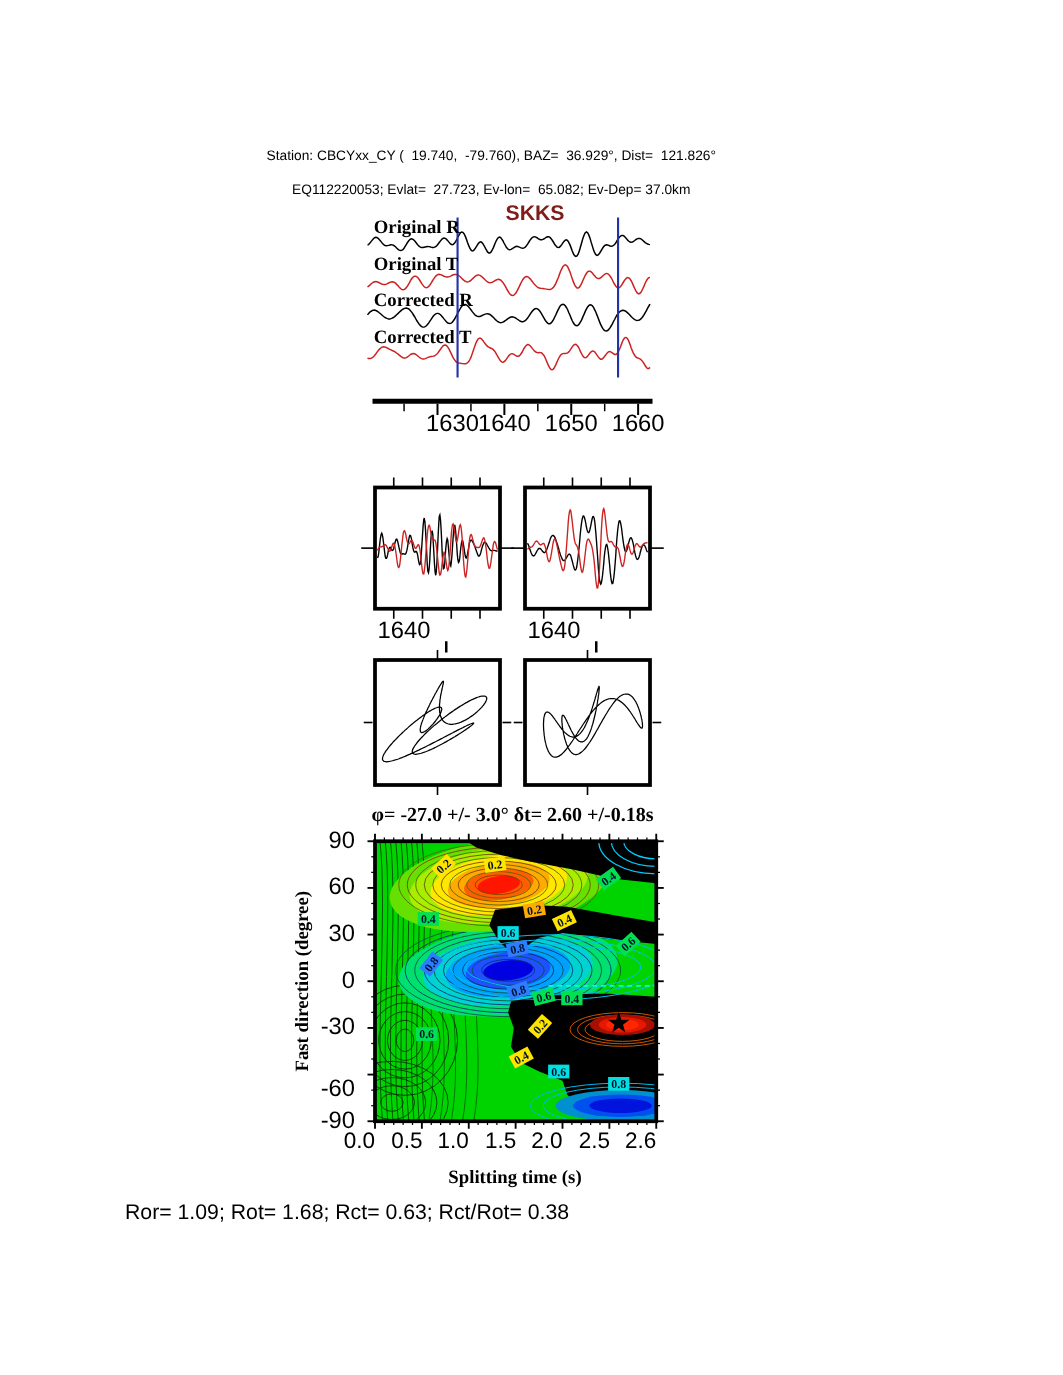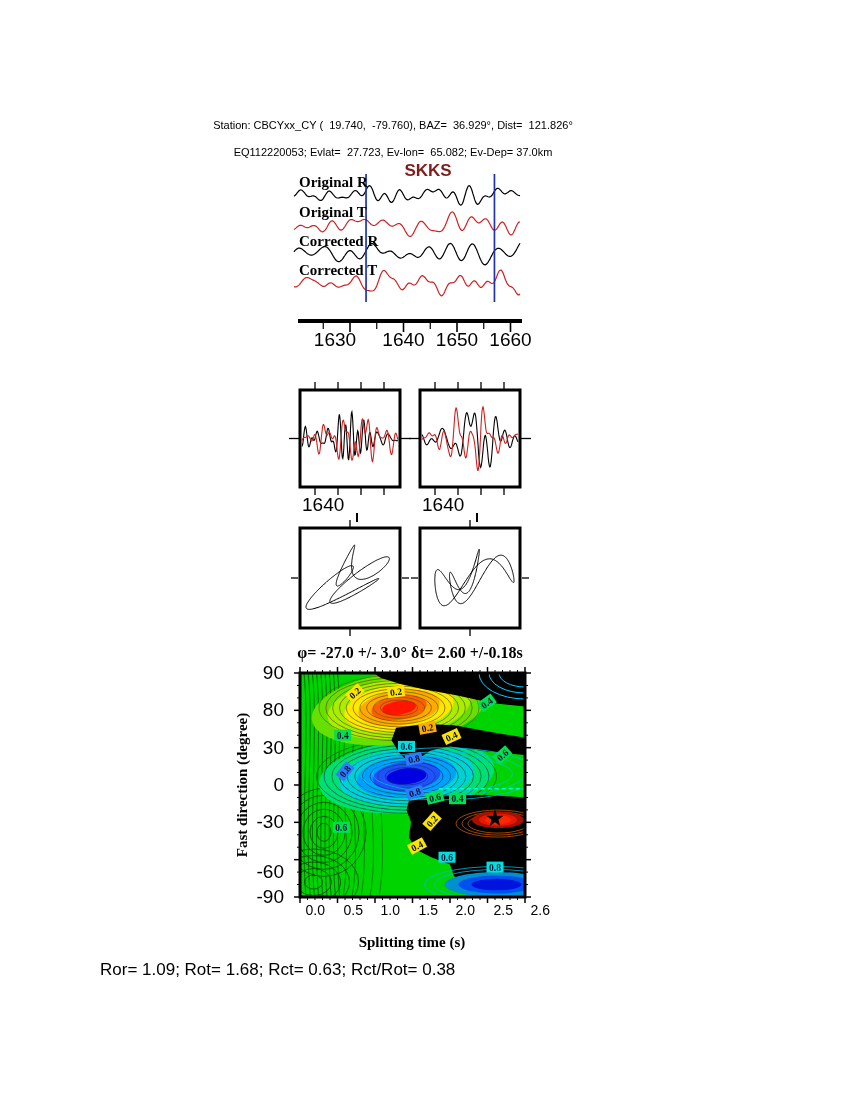--- a/index.html
+++ b/index.html
@@ -8,21 +8,21 @@
   .abs{position:absolute;}
   .hdr{left:0;width:722px;text-align:center;font-size:11px;line-height:20px;white-space:pre;margin-left:32px;}
   .sans17{font-size:17px;}
   .serifb{font-family:"Liberation Serif",serif;font-weight:bold;}
   .tracelabel{font-family:"Liberation Serif",serif;font-weight:bold;font-size:15px;left:299px;}
   .phase{color:#7f1d1d;font-weight:bold;font-size:17px;left:380px;width:96px;text-align:center;}
   .ticklabel{font-size:19px;text-align:center;}
   .panelnum{font-size:19px;}
   .mtick{width:2px;height:9px;background:#000;}
   .ylab{font-size:19px;text-align:right;width:44px;line-height:20px;}
-  .xlab{font-size:14px;text-align:right;width:50px;}
+  .xlab{font-size:18px;text-align:left;width:50px;}
   svg{position:absolute;overflow:visible;}
 </style>
 </head>
 <body>
 
 <div class="page">
 
   <div class="abs hdr" style="top:115px;">Station: CBCYxx_CY (  19.740,  -79.760), BAZ=  36.929°, Dist=  121.826°</div>
   <div class="abs hdr" style="top:142px;">EQ112220053; Evlat=  27.723, Ev-lon=  65.082; Ev-Dep= 37.0km</div>
 
@@ -46,21 +46,21 @@
       <line x1="38.25" y1="11" x2="38.25" y2="17" stroke="#000" stroke-width="1.2"></line>
       <line x1="65" y1="11" x2="65" y2="20" stroke="#000" stroke-width="1.6"></line>
       <line x1="91.75" y1="11" x2="91.75" y2="17" stroke="#000" stroke-width="1.2"></line>
       <line x1="118.5" y1="11" x2="118.5" y2="20" stroke="#000" stroke-width="1.6"></line>
       <line x1="145.25" y1="11" x2="145.25" y2="17" stroke="#000" stroke-width="1.2"></line>
       <line x1="172" y1="11" x2="172" y2="20" stroke="#000" stroke-width="1.6"></line>
       <line x1="198.75" y1="11" x2="198.75" y2="17" stroke="#000" stroke-width="1.2"></line>
       <line x1="225.5" y1="11" x2="225.5" y2="20" stroke="#000" stroke-width="1.6"></line>
     </svg>
   <div id="time-ticks">
-      <div class="abs ticklabel" style="top:329px;left:308px;width:54px;text-align:center;">1630</div>
+      <div class="abs ticklabel" style="top:329px;left:335px;width:54px;text-align:center;">1630</div>
       <div class="abs ticklabel" style="top:329px;left:376.5px;width:54px;">1640</div>
       <div class="abs ticklabel" style="top:329px;left:430px;width:54px;">1650</div>
       <div class="abs ticklabel" style="top:329px;left:483.5px;width:54px;">1660</div>
     </div>
 
   <svg id="wpanel-left" style="left:288px;top:380px;" width="124" height="118">
       <defs>
         <clipPath id="clipL">
           <rect x="13" y="12" width="98" height="93"></rect>
         </clipPath>
@@ -386,21 +386,21 @@
       <line x1="15" y1="37.888888888888886" x2="12" y2="37.888888888888886" stroke="#000" stroke-width="1"></line>
       <line x1="240" y1="37.888888888888886" x2="243" y2="37.888888888888886" stroke="#000" stroke-width="1"></line>
       <line x1="15" y1="25.444444444444443" x2="12" y2="25.444444444444443" stroke="#000" stroke-width="1"></line>
       <line x1="240" y1="25.444444444444443" x2="243" y2="25.444444444444443" stroke="#000" stroke-width="1"></line>
       <line x1="15" y1="13" x2="9" y2="13" stroke="#000" stroke-width="1.5"></line>
       <line x1="240" y1="13" x2="246" y2="13" stroke="#000" stroke-width="1.5"></line>
     </svg>
   <div class="abs serifb" style="left:129px;top:775px;width:230px;height:20px;text-align:center;font-size:15px;transform:rotate(-90deg);">Fast direction (degree)</div>
   <div id="ytick-container">
       <div class="abs ylab" style="left:240px;top:663px;">90</div>
-      <div class="abs ylab" style="left:240px;top:700px;">80</div>
+      <div class="abs ylab" style="left:240px;top:700px;">60</div>
       <div class="abs ylab" style="left:240px;top:738px;">30</div>
       <div class="abs ylab" style="left:240px;top:775px;">0</div>
       <div class="abs ylab" style="left:240px;top:812px;">-30</div>
       <div class="abs ylab" style="left:240px;top:850px;margin-top:12px;">-60</div>
       <div class="abs ylab" style="left:240px;top:887px;">-90</div>
     </div>
   <div id="xtick-container">
       <div class="abs xlab" style="left:275px;top:902px;">0.0</div>
       <div class="abs xlab" style="left:313px;top:902px;">0.5</div>
       <div class="abs xlab" style="left:350px;top:902px;">1.0</div>

